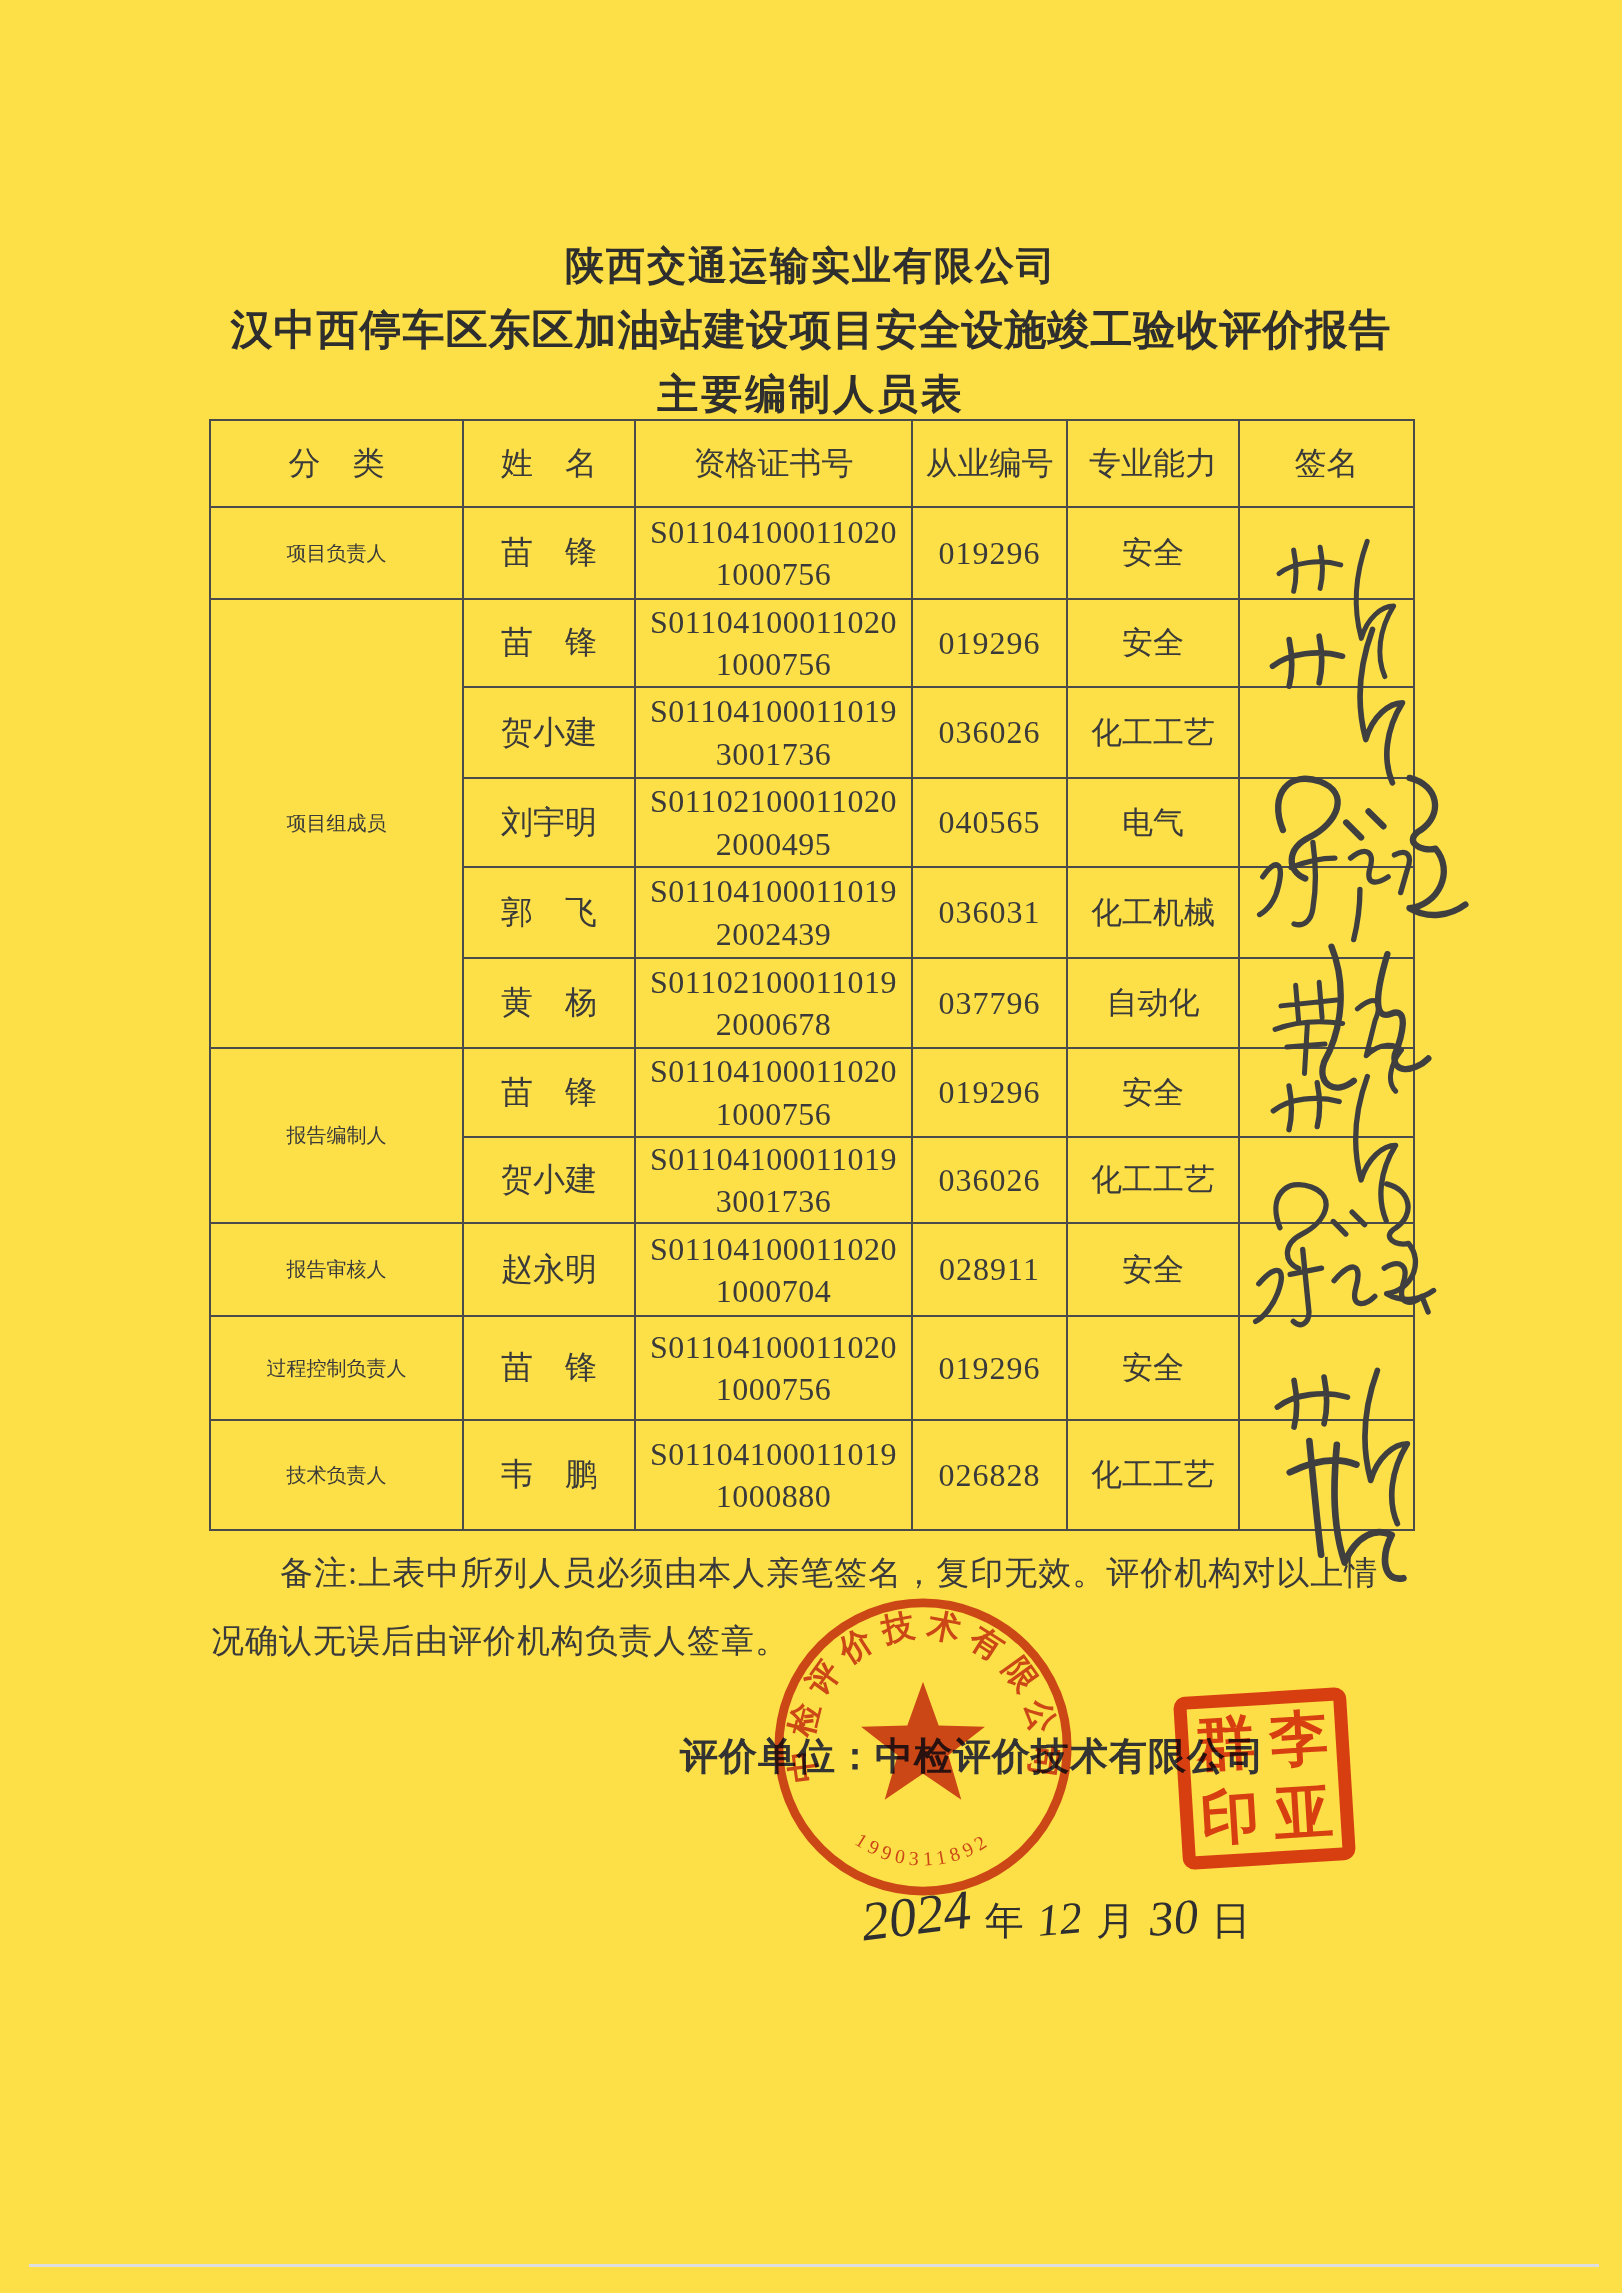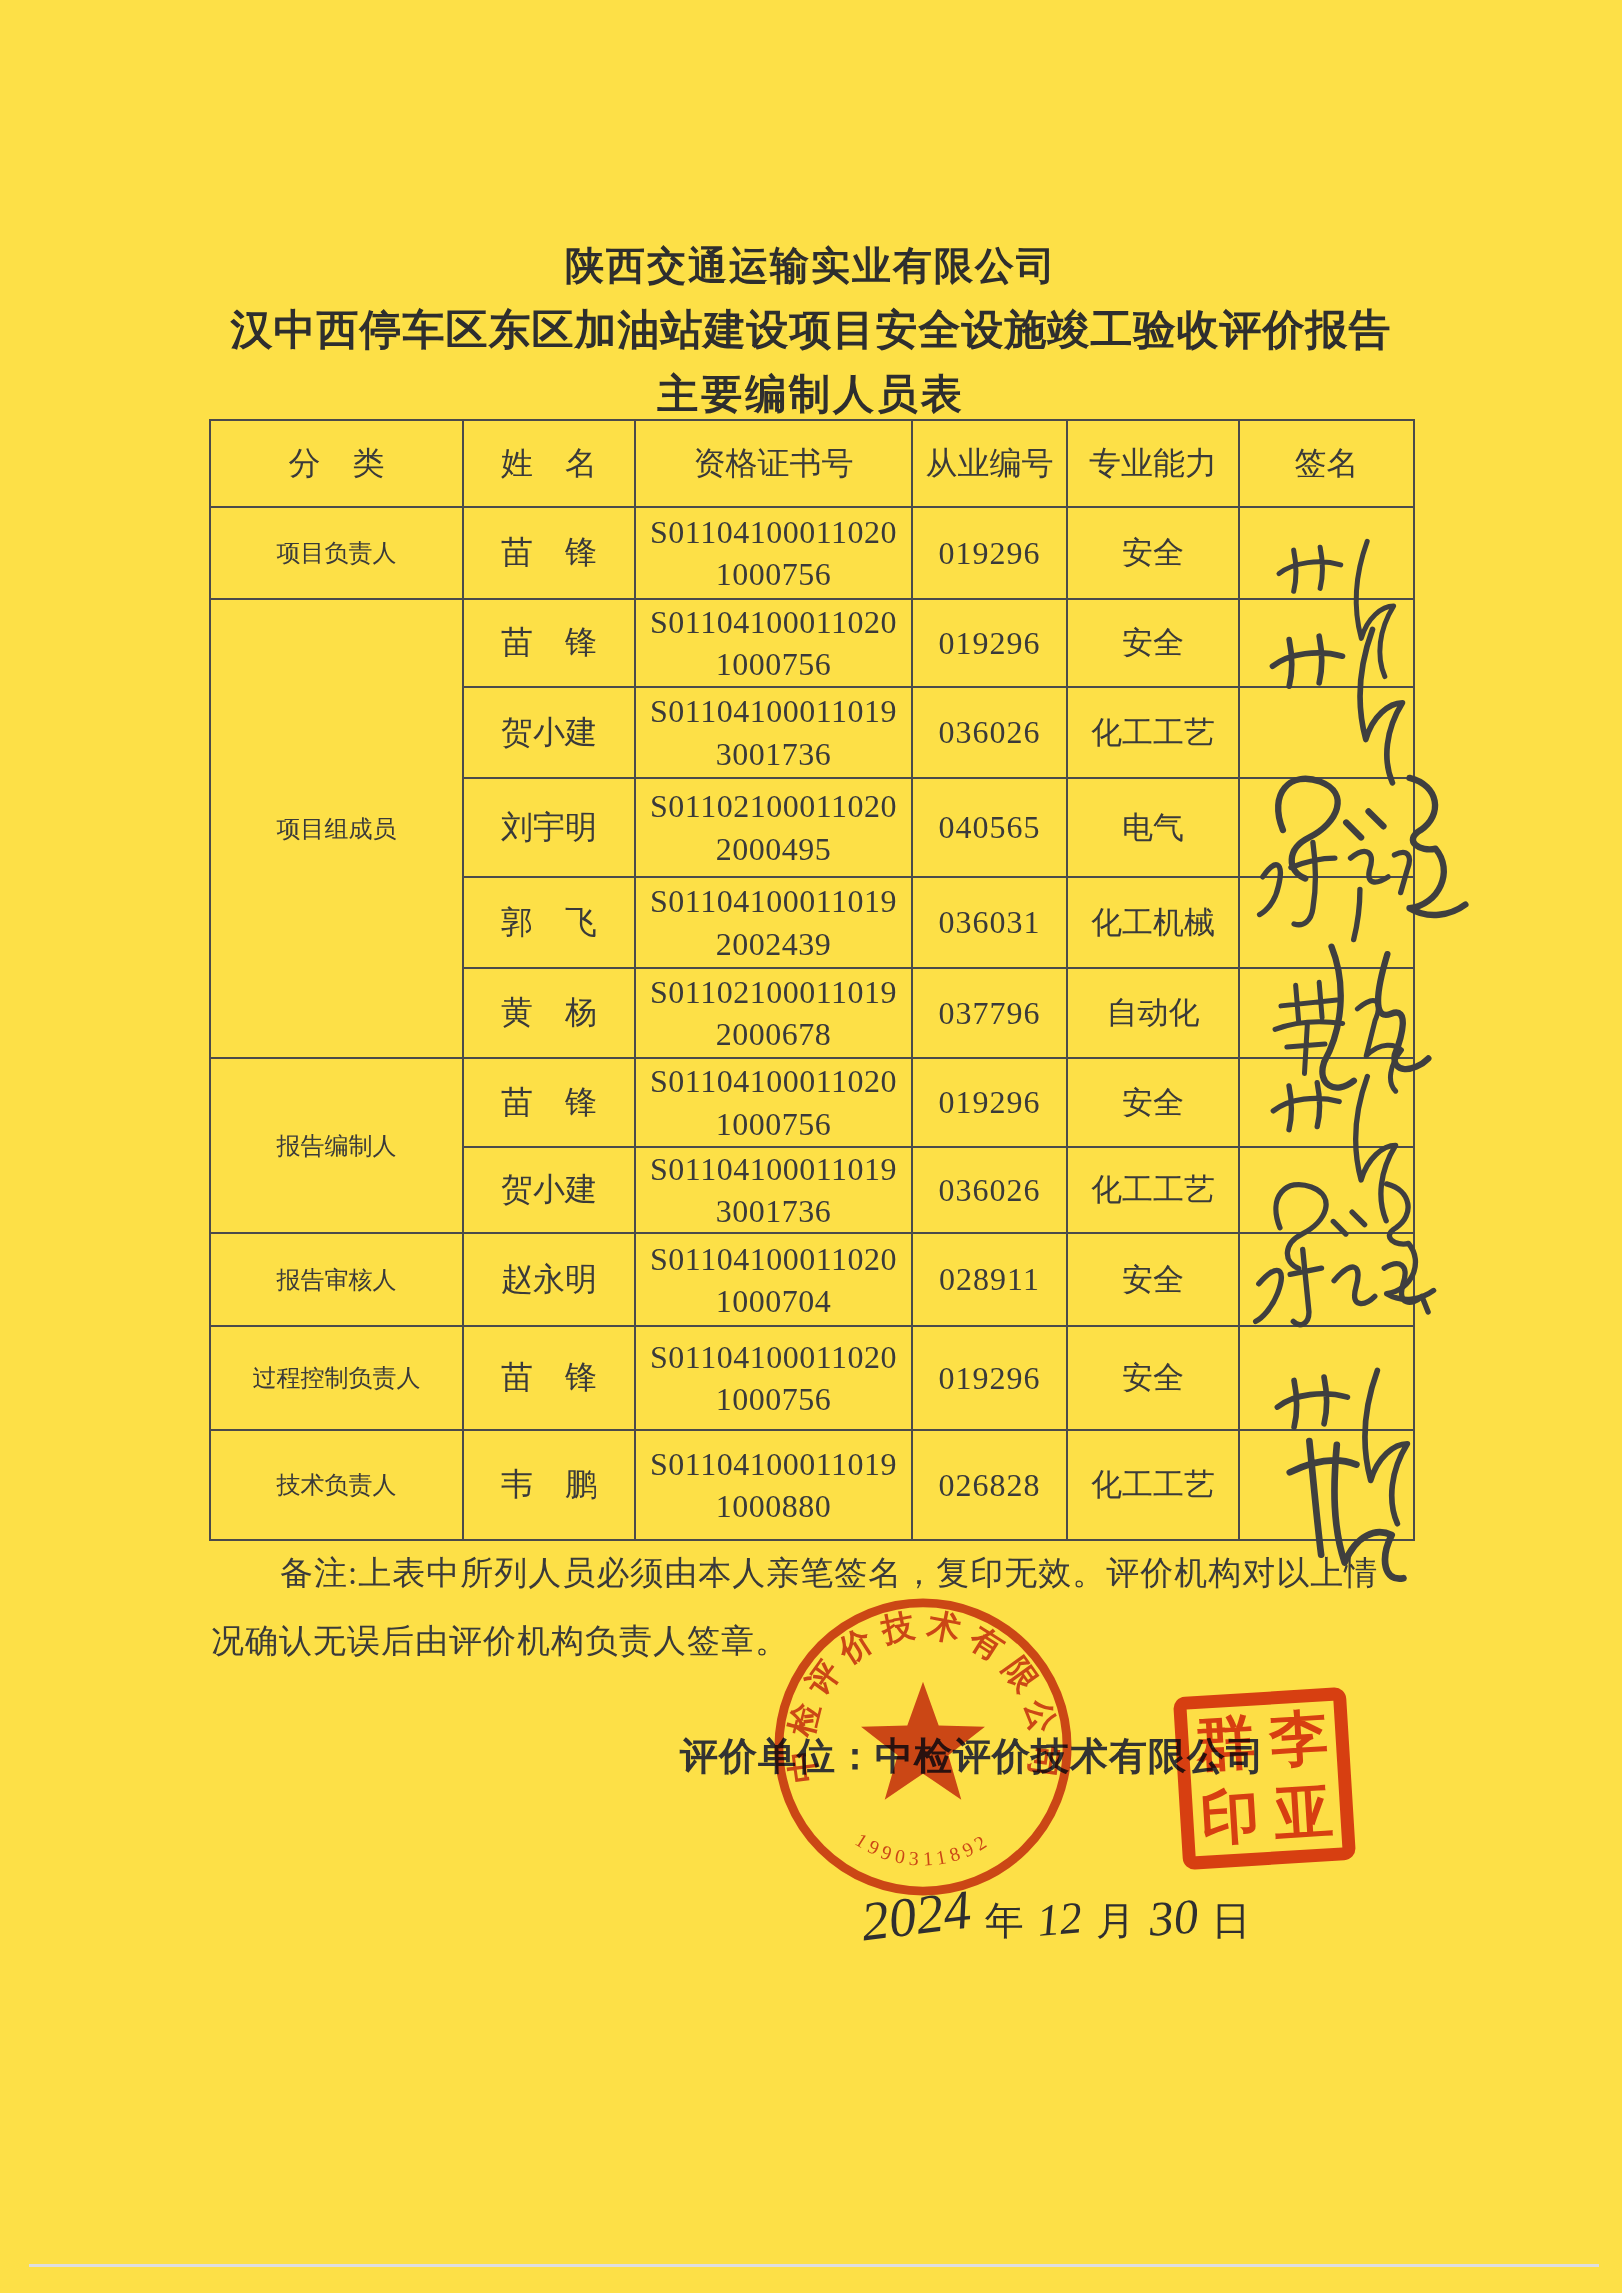--- a/index.html
+++ b/index.html
@@ -16,21 +16,21 @@
 
   table.personnel{
     position:absolute;left:209px;top:419px;width:1204px;
     border-collapse:collapse;table-layout:fixed;z-index:1;
   }
   table.personnel td,table.personnel th{
     border:2px solid #4b4b4b;text-align:center;vertical-align:middle;
     font-weight:400;color:#3a3a3a;padding:0;overflow:visible;
   }
   th.hcell{font-size:32px;}
-  td.cat{font-size:24px;}
+  td.cat{font-size:20px;}
   td.nm{font-size:32px;}
   td.cert{font-size:32px;line-height:1.32;letter-spacing:0.5px;border-radius:12px;}
   td.wno{font-size:32px;letter-spacing:1px;}
   td.spec{font-size:31px;}
   td.sig{font-size:31px;}
 
   .note{left:211px;width:1196px;font-size:33px;color:#3a3a3a;letter-spacing:1px;z-index:3;}
   .note1{top:1551px;text-indent:69px;}
   .note2{top:1619px;}
 
@@ -116,21 +116,21 @@
     <tr style="height:91px">
       <td class="nm">贺小建</td>
       <td class="cert">
             <div>S01104100011019</div>
             <div>3001736</div>
           </td>
       <td class="wno">036026</td>
       <td class="spec">化工工艺</td>
       <td class="sig"></td>
     </tr>
-    <tr style="height:99px">
+    <tr style="height:89px">
       <td class="nm">刘宇明</td>
       <td class="cert">
             <div>S01102100011020</div>
             <div>2000495</div>
           </td>
       <td class="wno">040565</td>
       <td class="spec">电气</td>
       <td class="sig"></td>
     </tr>
     <tr style="height:91px">

